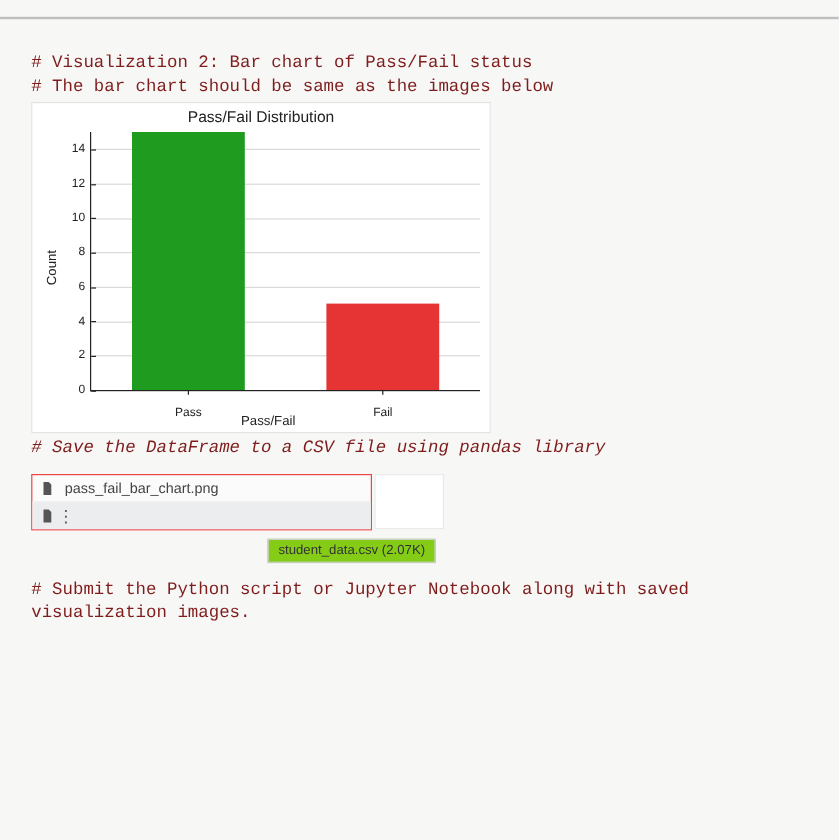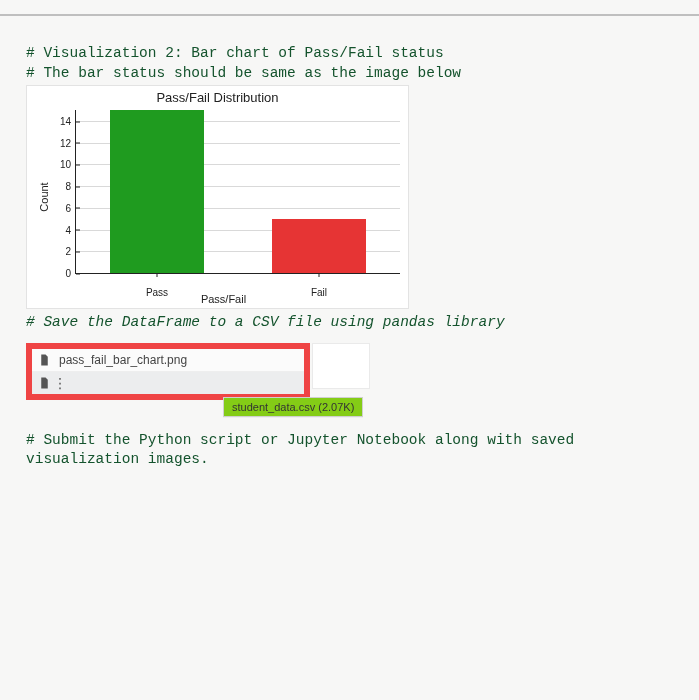--- a/index.html
+++ b/index.html
@@ -25,30 +25,30 @@
   .hr {
     margin: 14px 0 0 0;
     border: none;
     border-top: 2px solid #bfbfbf;
   }
   .content {
     padding: 0 26px 0 26px;
   }
   .code-line {
     font-family: "Courier New", Courier, monospace;
-    color: #14532d;
+    color: #7f1d1d;
     font-size: 14.5px;
     line-height: 1.35;
     white-space: pre-wrap;
     word-break: break-word;
   }
   .block1 { margin-top: 28px; }
   .chart-box {
     width: 383px;
-    height: 224px;
+    height: 276px;
     background: #ffffff;
     border: 1px solid #e3e3e3;
     position: relative;
     margin-top: 2px;
     box-sizing: border-box;
   }
   .chart-title {
     position: absolute;
     top: 4px;
     left: 0; right: 0;
@@ -129,21 +129,21 @@
   .files-area {
     position: relative;
     width: 345px;
     height: 76px;
   }
   .file-list {
     position: absolute;
     left: 0; top: 0;
     width: 284px;
     background: #fbfbfb;
-    border: 6px solid #ef4444;
+    border: 1px solid #ef4444;
     box-sizing: border-box;
   }
   .file-row {
     display: flex;
     align-items: center;
     height: 22px;
     padding: 0 6px;
   }
   .file-row + .file-row { border-top: 1px solid #eee; }
   .file-row.hover { background: #ecedee; }
@@ -191,21 +191,21 @@
 <body>
 
 <div class="page">
 
   <hr class="hr">
 
   <div class="content">
 
     <div class="block1">
       <div class="code-line"># Visualization 2: Bar chart of Pass/Fail status</div>
-      <div class="code-line"># The bar status should be same as the image below</div>
+      <div class="code-line"># The bar chart should be same as the images below</div>
     </div>
 
     <div class="chart-box">
       <div class="chart-title">Pass/Fail Distribution</div>
       <div class="ylabel">Count</div>
       <div class="xlabel">Pass/Fail</div>
       <div class="plot-area" id="plot-area">
           <div class="ytick" style="bottom: 0%;">0</div>
           <div class="grid" style="top: 86.6667%;"></div>
           <div class="ytick" style="bottom: 13.3333%;">2</div>

